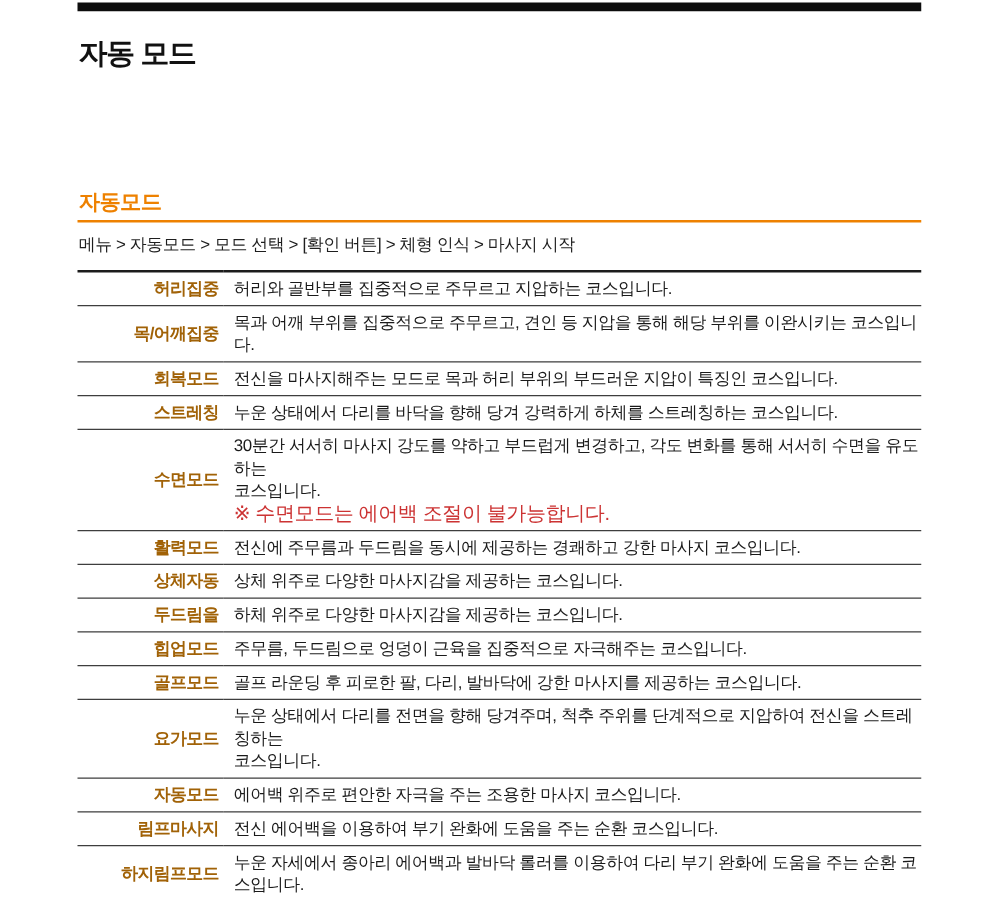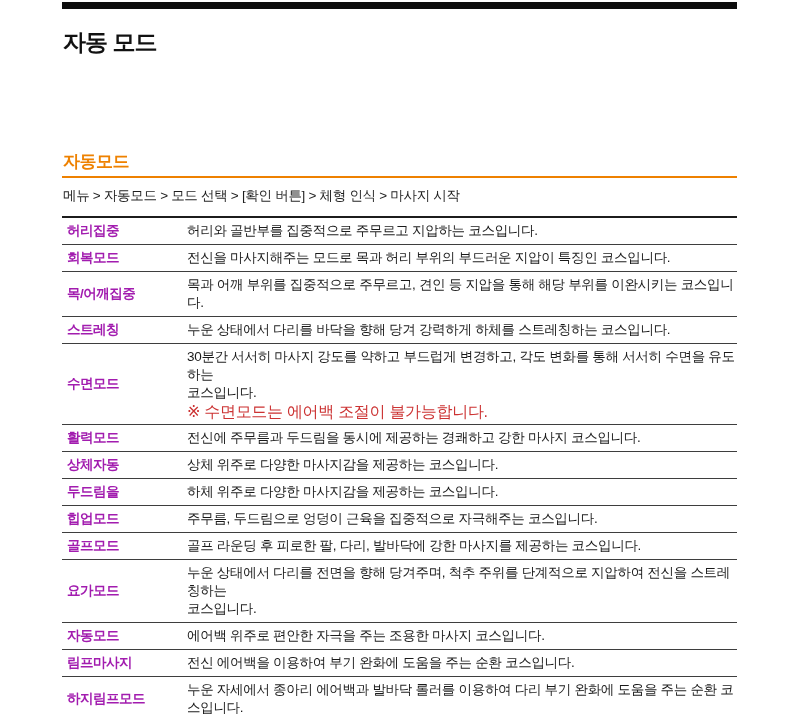--- a/index.html
+++ b/index.html
@@ -56,28 +56,28 @@
     margin-top: 12px;
     border-collapse: collapse;
     border-top: 2px solid #1c1c1c;
     border-bottom: 2px solid #1c1c1c;
   }
   table.mode-table tr + tr {
     border-top: 1px solid #3e3e3e;
   }
   table.mode-table th {
     width: 108px;
-    text-align: left;
+    text-align: right;
     vertical-align: middle;
     font-size: 13.5px;
     font-weight: bold;
     letter-spacing: -0.5px;
     padding: 4px 4px 4px 5px;
     white-space: nowrap;
-    color: #a21caf;
+    color: #a16207;
   }
   table.mode-table td {
     vertical-align: middle;
     font-size: 13.5px;
     line-height: 18px;
     letter-spacing: -0.3px;
     padding: 4px 2px 4px 8px;
     color: #1a1a1a;
     margin-top: 32px;
   }
@@ -109,29 +109,29 @@
 
   <table class="mode-table">
     <tbody>
       <tr>
         <th>허리집중</th>
         <td>
             <div class="desc">허리와 골반부를 집중적으로 주무르고 지압하는 코스입니다.</div>
           </td>
       </tr>
       <tr>
+        <th>목/어깨집중</th>
+        <td>
+            <div class="desc">목과 어깨 부위를 집중적으로 주무르고, 견인 등 지압을 통해 해당 부위를 이완시키는 코스입니다.</div>
+          </td>
+      </tr>
+      <tr>
         <th>회복모드</th>
         <td>
             <div class="desc">전신을 마사지해주는 모드로 목과 허리 부위의 부드러운 지압이 특징인 코스입니다.</div>
-          </td>
-      </tr>
-      <tr>
-        <th>목/어깨집중</th>
-        <td>
-            <div class="desc">목과 어깨 부위를 집중적으로 주무르고, 견인 등 지압을 통해 해당 부위를 이완시키는 코스입니다.</div>
           </td>
       </tr>
       <tr>
         <th>스트레칭</th>
         <td>
             <div class="desc">누운 상태에서 다리를 바닥을 향해 당겨 강력하게 하체를 스트레칭하는 코스입니다.</div>
           </td>
       </tr>
       <tr>
         <th>수면모드</th>

